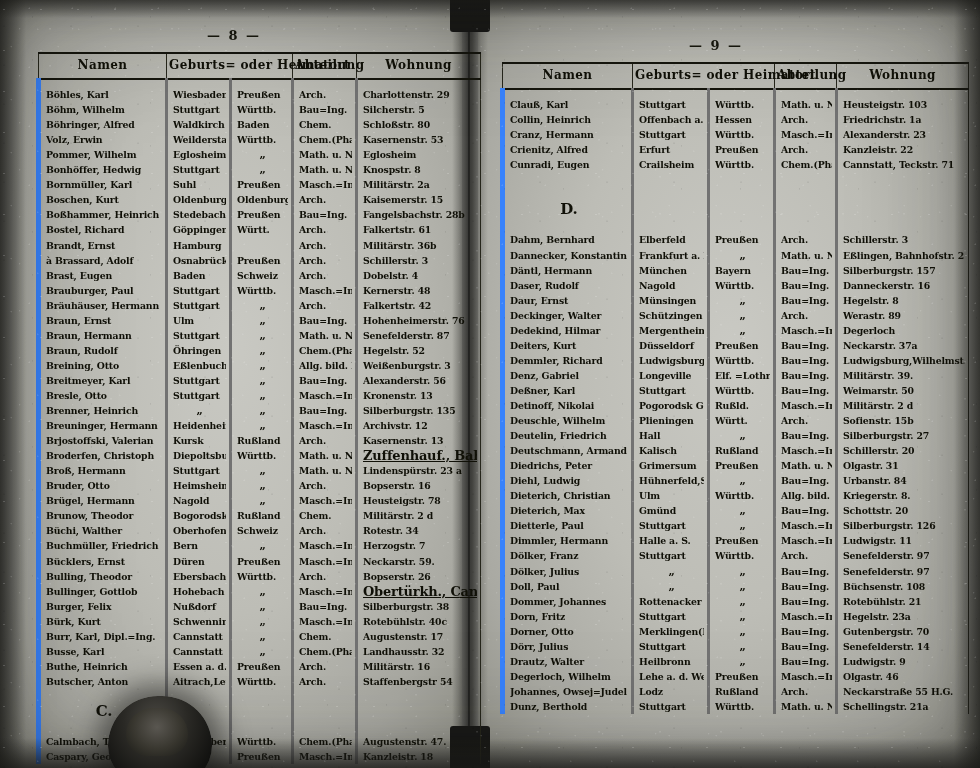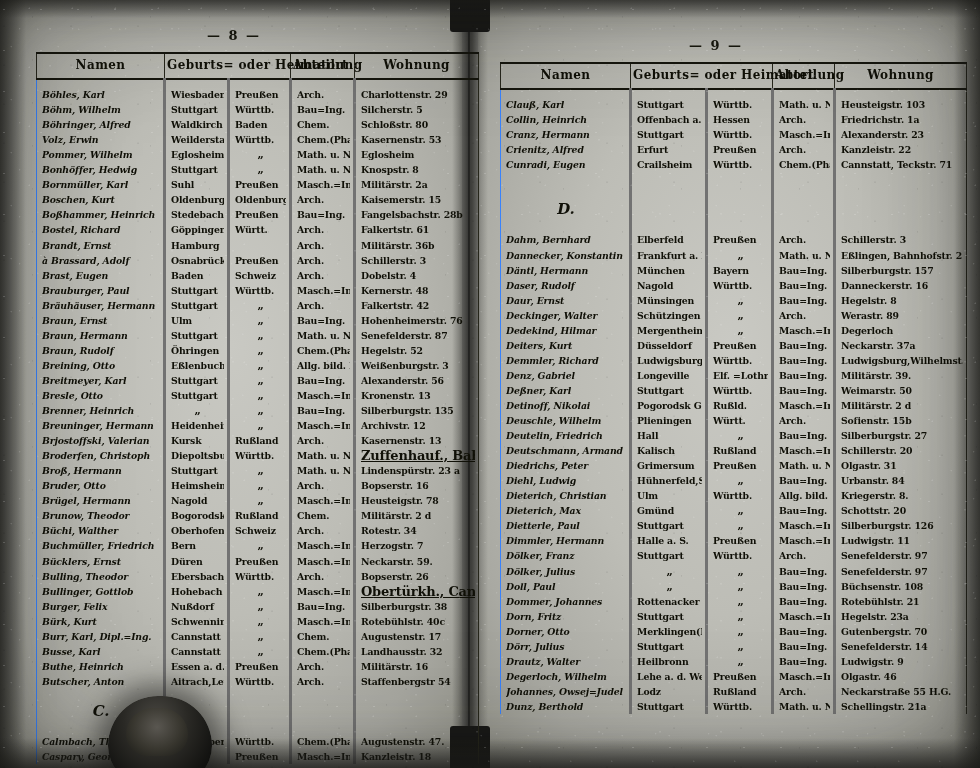--- a/index.html
+++ b/index.html
@@ -132,21 +132,21 @@
     font-size:11.5px;
     font-weight:normal;
     letter-spacing:.3px;
   }
   table.reg tbody td{
     border:none;
     border-left:3px solid #737373;
     border-right:1px solid #2a2a20;
     padding:0;
   }
-  table.reg tbody td.first{border-left:1px solid #3b82f6;font-style:italic;}
+  table.reg tbody td.first{border-left:5px solid #3b82f6;}
 
   
   .fr{
     font-family:"DejaVu Serif", serif;
     font-weight:bold;
     font-size:9.3px;
     line-height:15.05px;
     letter-spacing:-0.15px;
     white-space:nowrap;
     color:#15150d;

